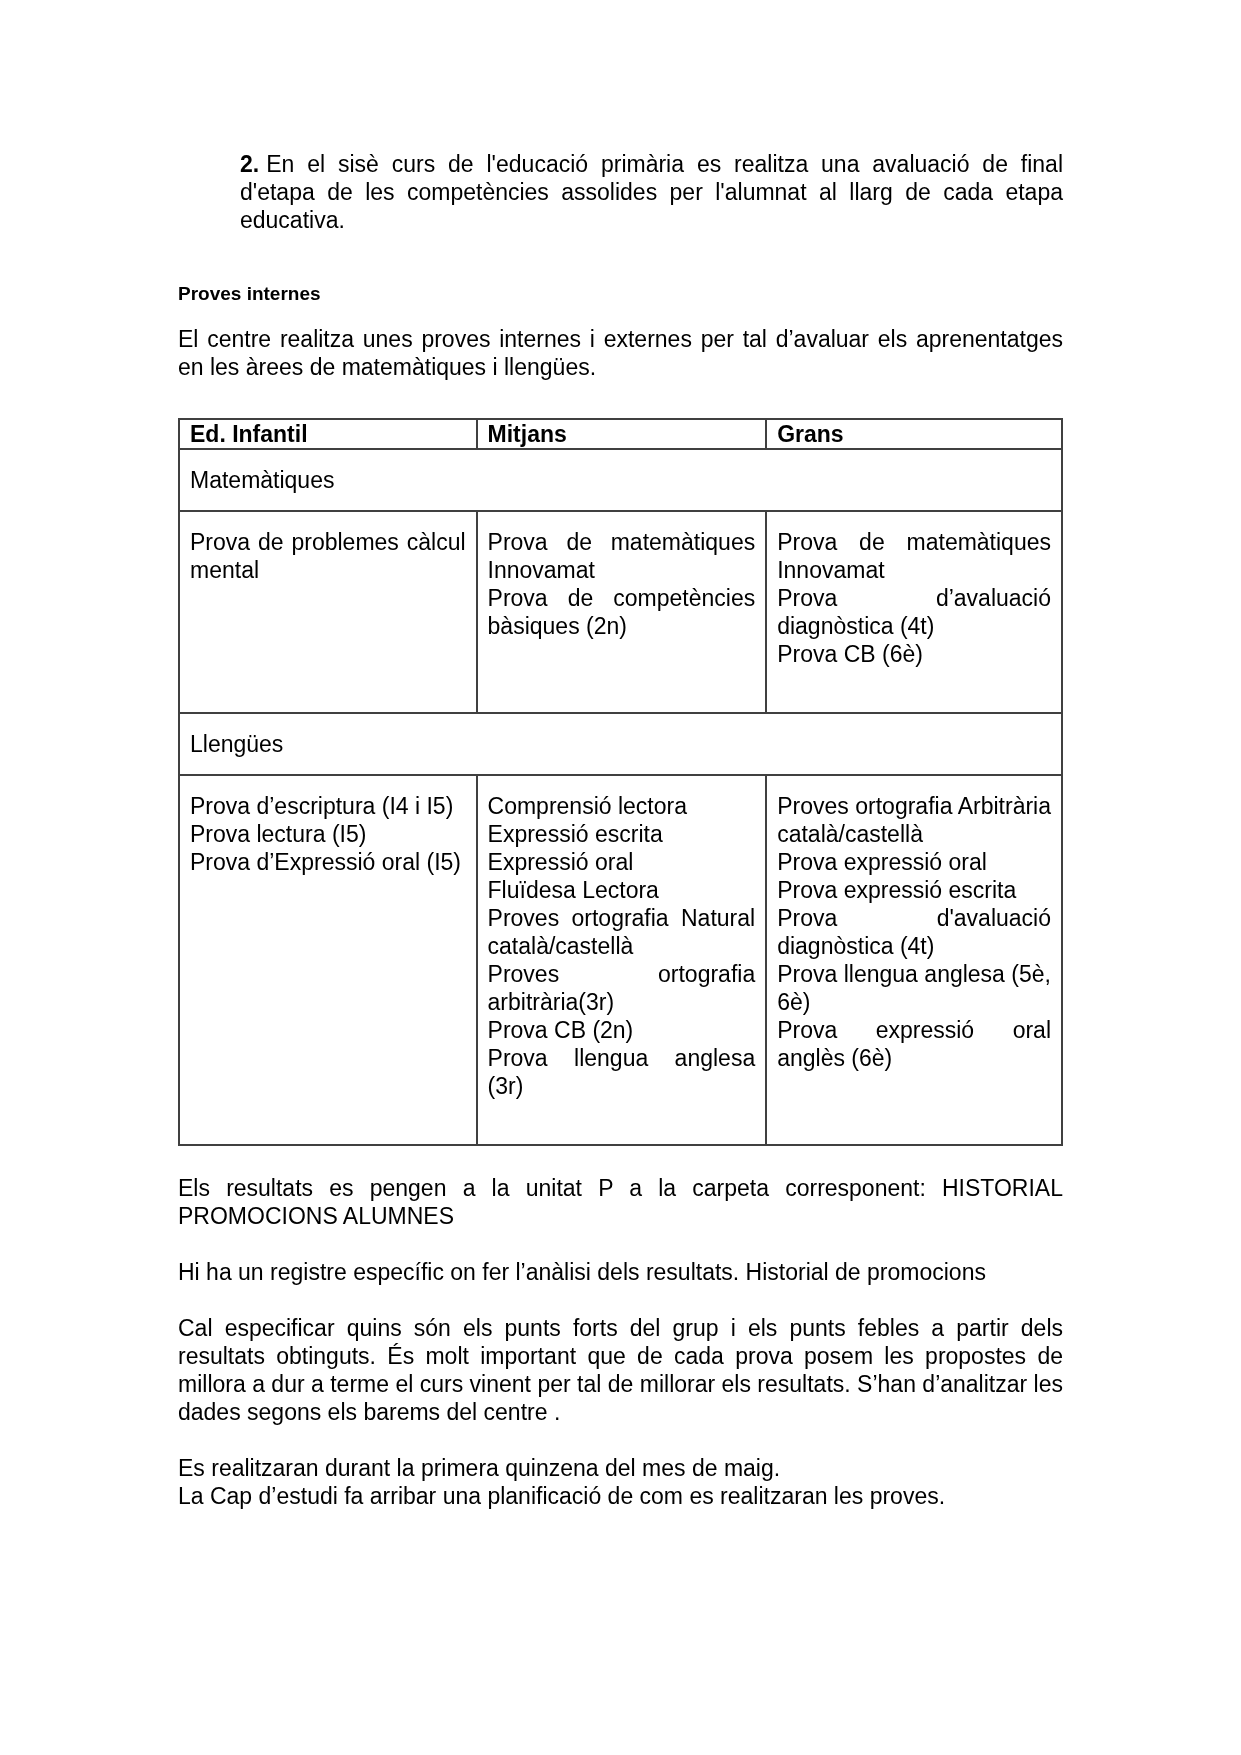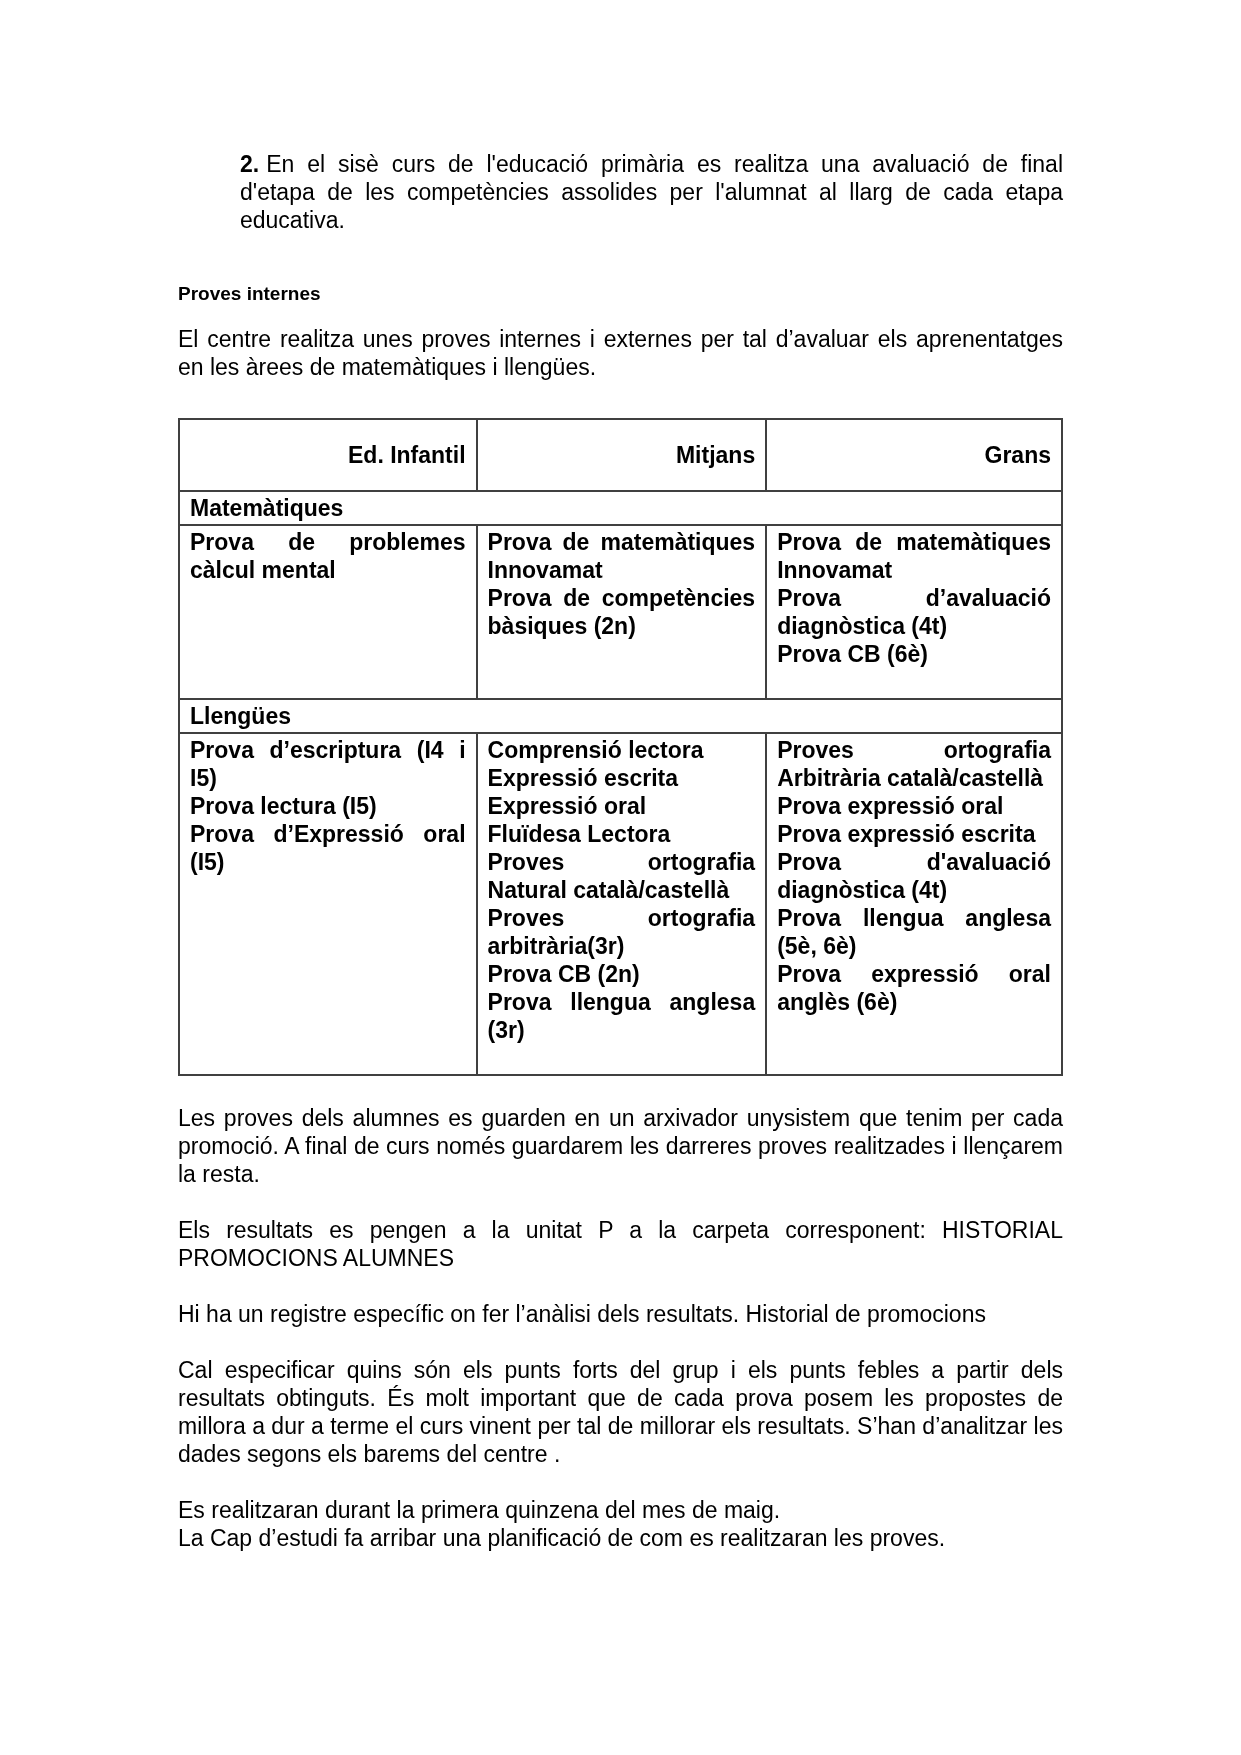--- a/index.html
+++ b/index.html
@@ -33,28 +33,28 @@
   table.proves-table {
     width:100%;
     border-collapse:collapse;
     table-layout:fixed;
   }
   .proves-table col.c1 { width:33.7%; }
   .proves-table col.c2 { width:32.8%; }
   .proves-table col.c3 { width:33.5%; }
   .proves-table th, .proves-table td {
     border:2px solid #404040;
-    padding:2px 10px;
+    padding:16px 10px;
     vertical-align:top;
     text-align:left;
-    font-weight:bold;
+    font-weight:normal;
     font-size:23px;
     line-height:28px;
   }
-  .proves-table th { font-weight:bold; padding:21px 10px;text-align:right; }
+  .proves-table th { font-weight:bold; padding:0 10px; }
   .cell-para { text-align:justify; }
   td.row-mat  { height:168px;margin-left:22px; }
   td.row-lle  { height:336px; }
   .body-para {
     text-align:justify;
     margin:28px 0 0 0;
   }
   .body-para.first-after-table { margin-top:52px; }
   .body-para.no-gap { margin-top:0; }
 </style>
@@ -126,20 +126,19 @@
           <div class="cell-para">Prova expressió oral</div>
           <div class="cell-para">Prova expressió escrita</div>
           <div class="cell-para">Prova d'avaluació diagnòstica (4t)</div>
           <div class="cell-para">Prova llengua anglesa (5è, 6è)</div>
           <div class="cell-para">Prova expressió oral anglès (6è)</div>
         </td>
       </tr>
     </tbody>
   </table>
 
-  <p class="body-para">Les proves dels alumnes es guarden en un arxivador unysistem que tenim per cada promoció. A final de curs només guardarem les darreres proves realitzades i llençarem la resta.</p>
   <p class="body-para">Els resultats es pengen a la unitat P a la carpeta corresponent: HISTORIAL PROMOCIONS ALUMNES</p>
   <p class="body-para">Hi ha un registre específic on fer l’anàlisi dels resultats.  Historial de promocions</p>
   <p class="body-para">Cal especificar quins són els punts forts del grup i els punts febles a partir dels resultats obtinguts. És molt important que de cada prova posem les propostes de millora a dur a terme el curs vinent per tal de millorar els resultats. S’han d’analitzar les dades segons els barems del centre .</p>
   <p class="body-para">Es realitzaran durant la primera quinzena del mes de maig.</p>
   <p class="body-para no-gap">La Cap d’estudi fa arribar una planificació de com es realitzaran les proves.</p>
 
 </div>
 
 </body></html>

